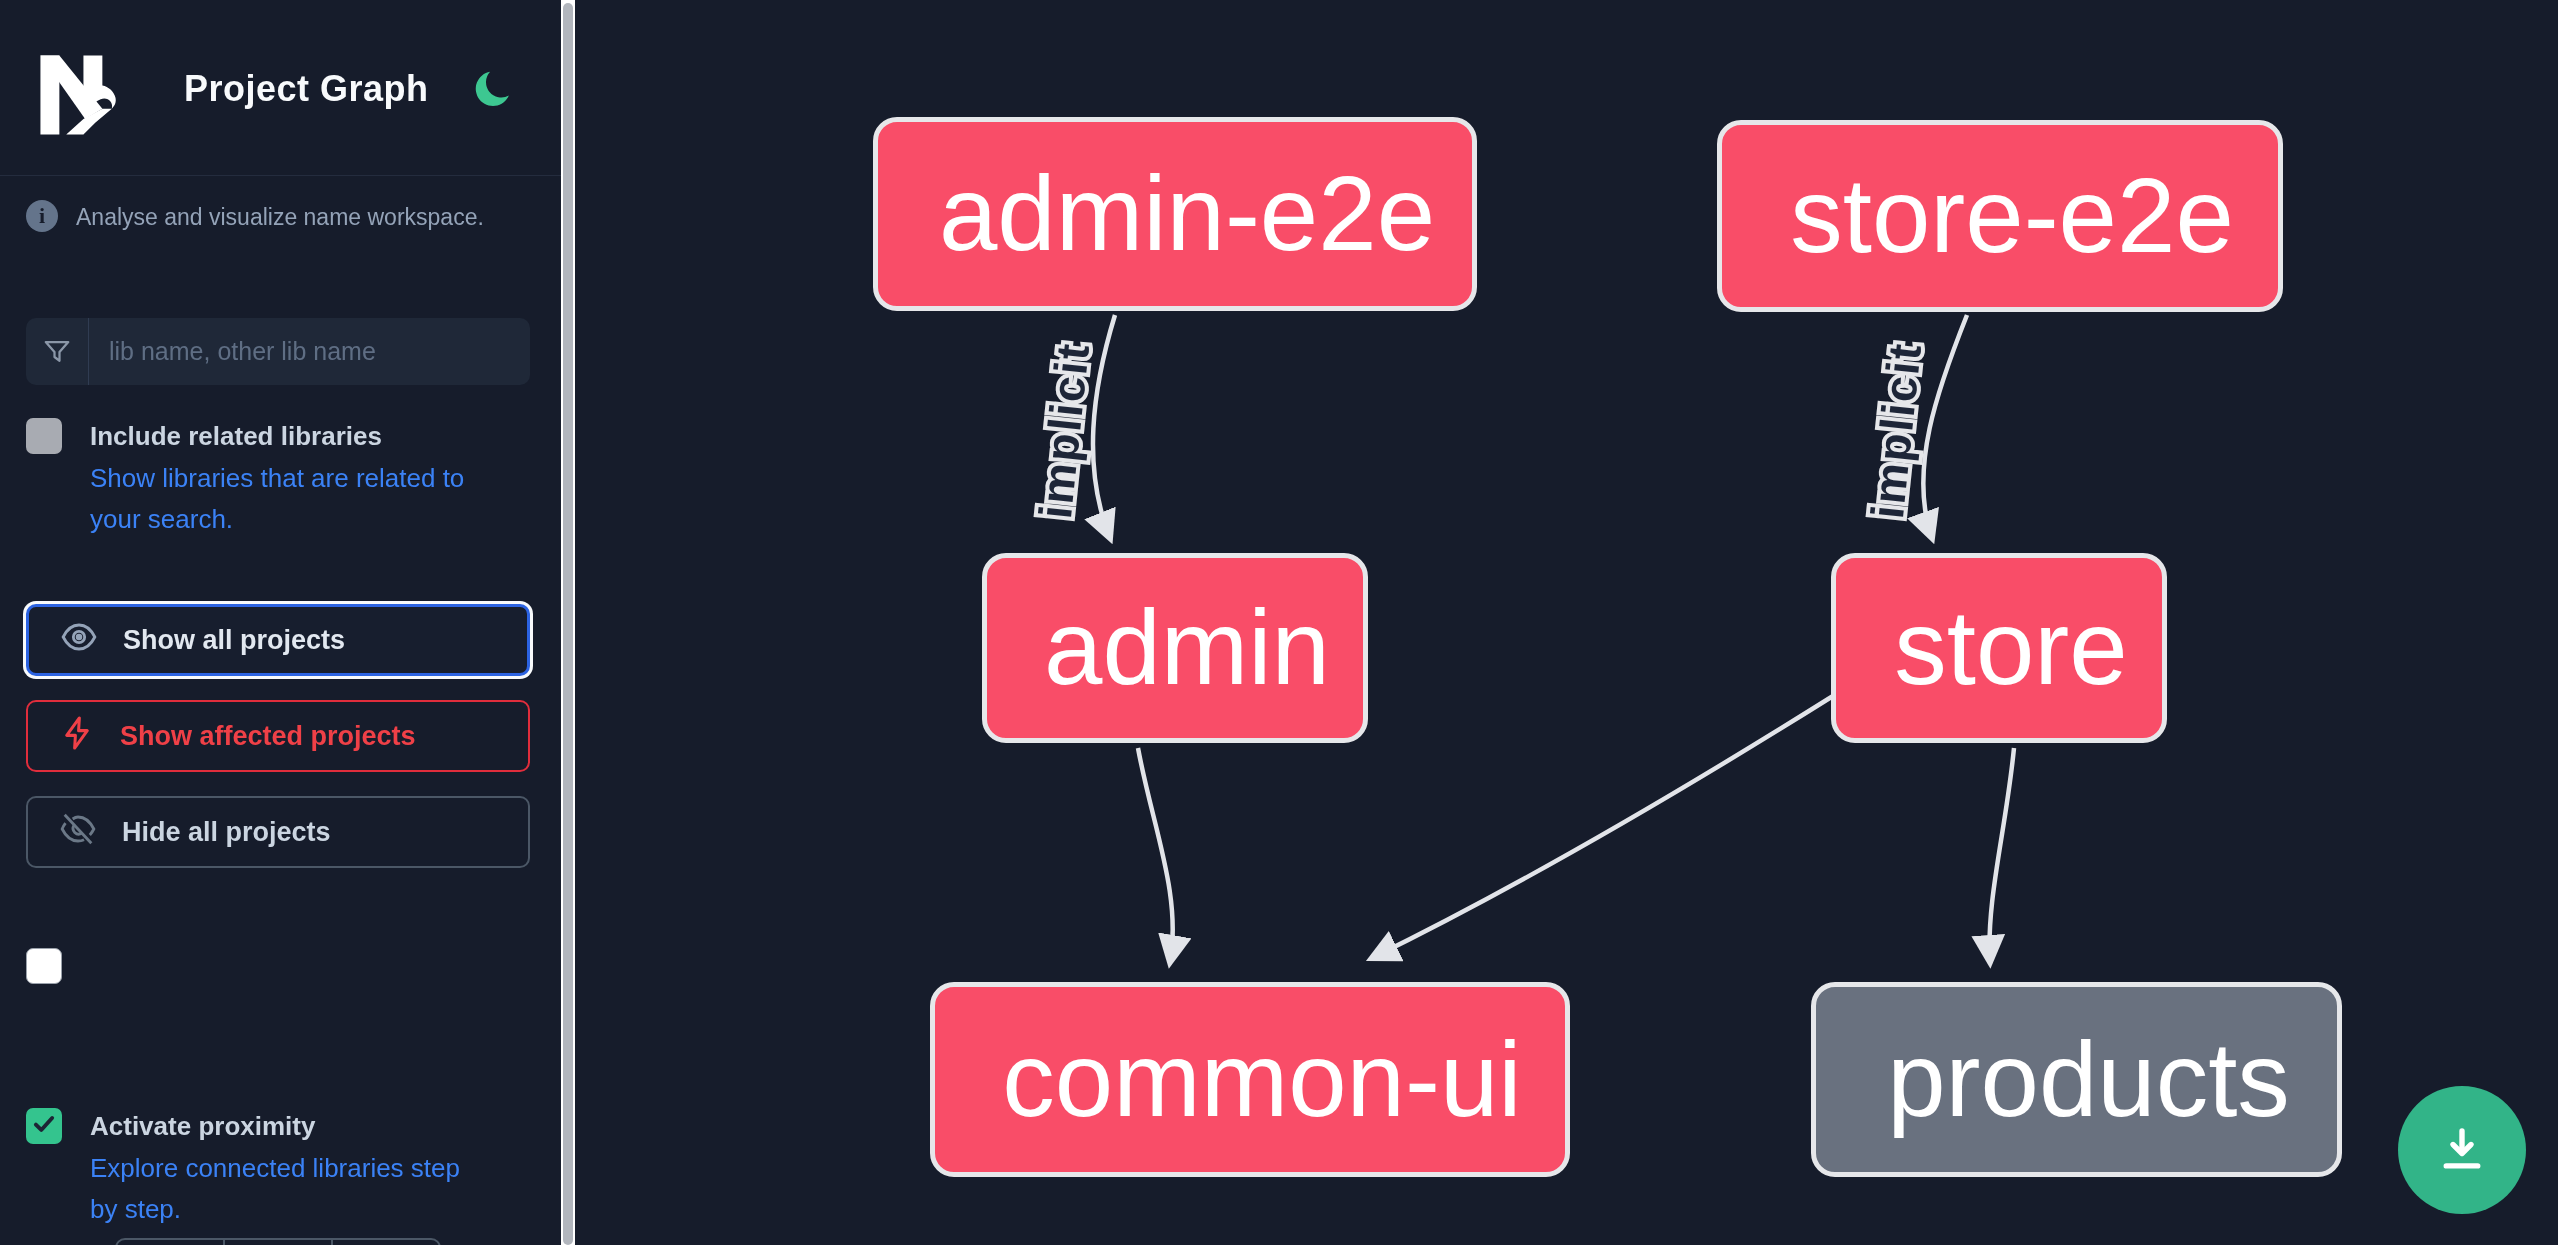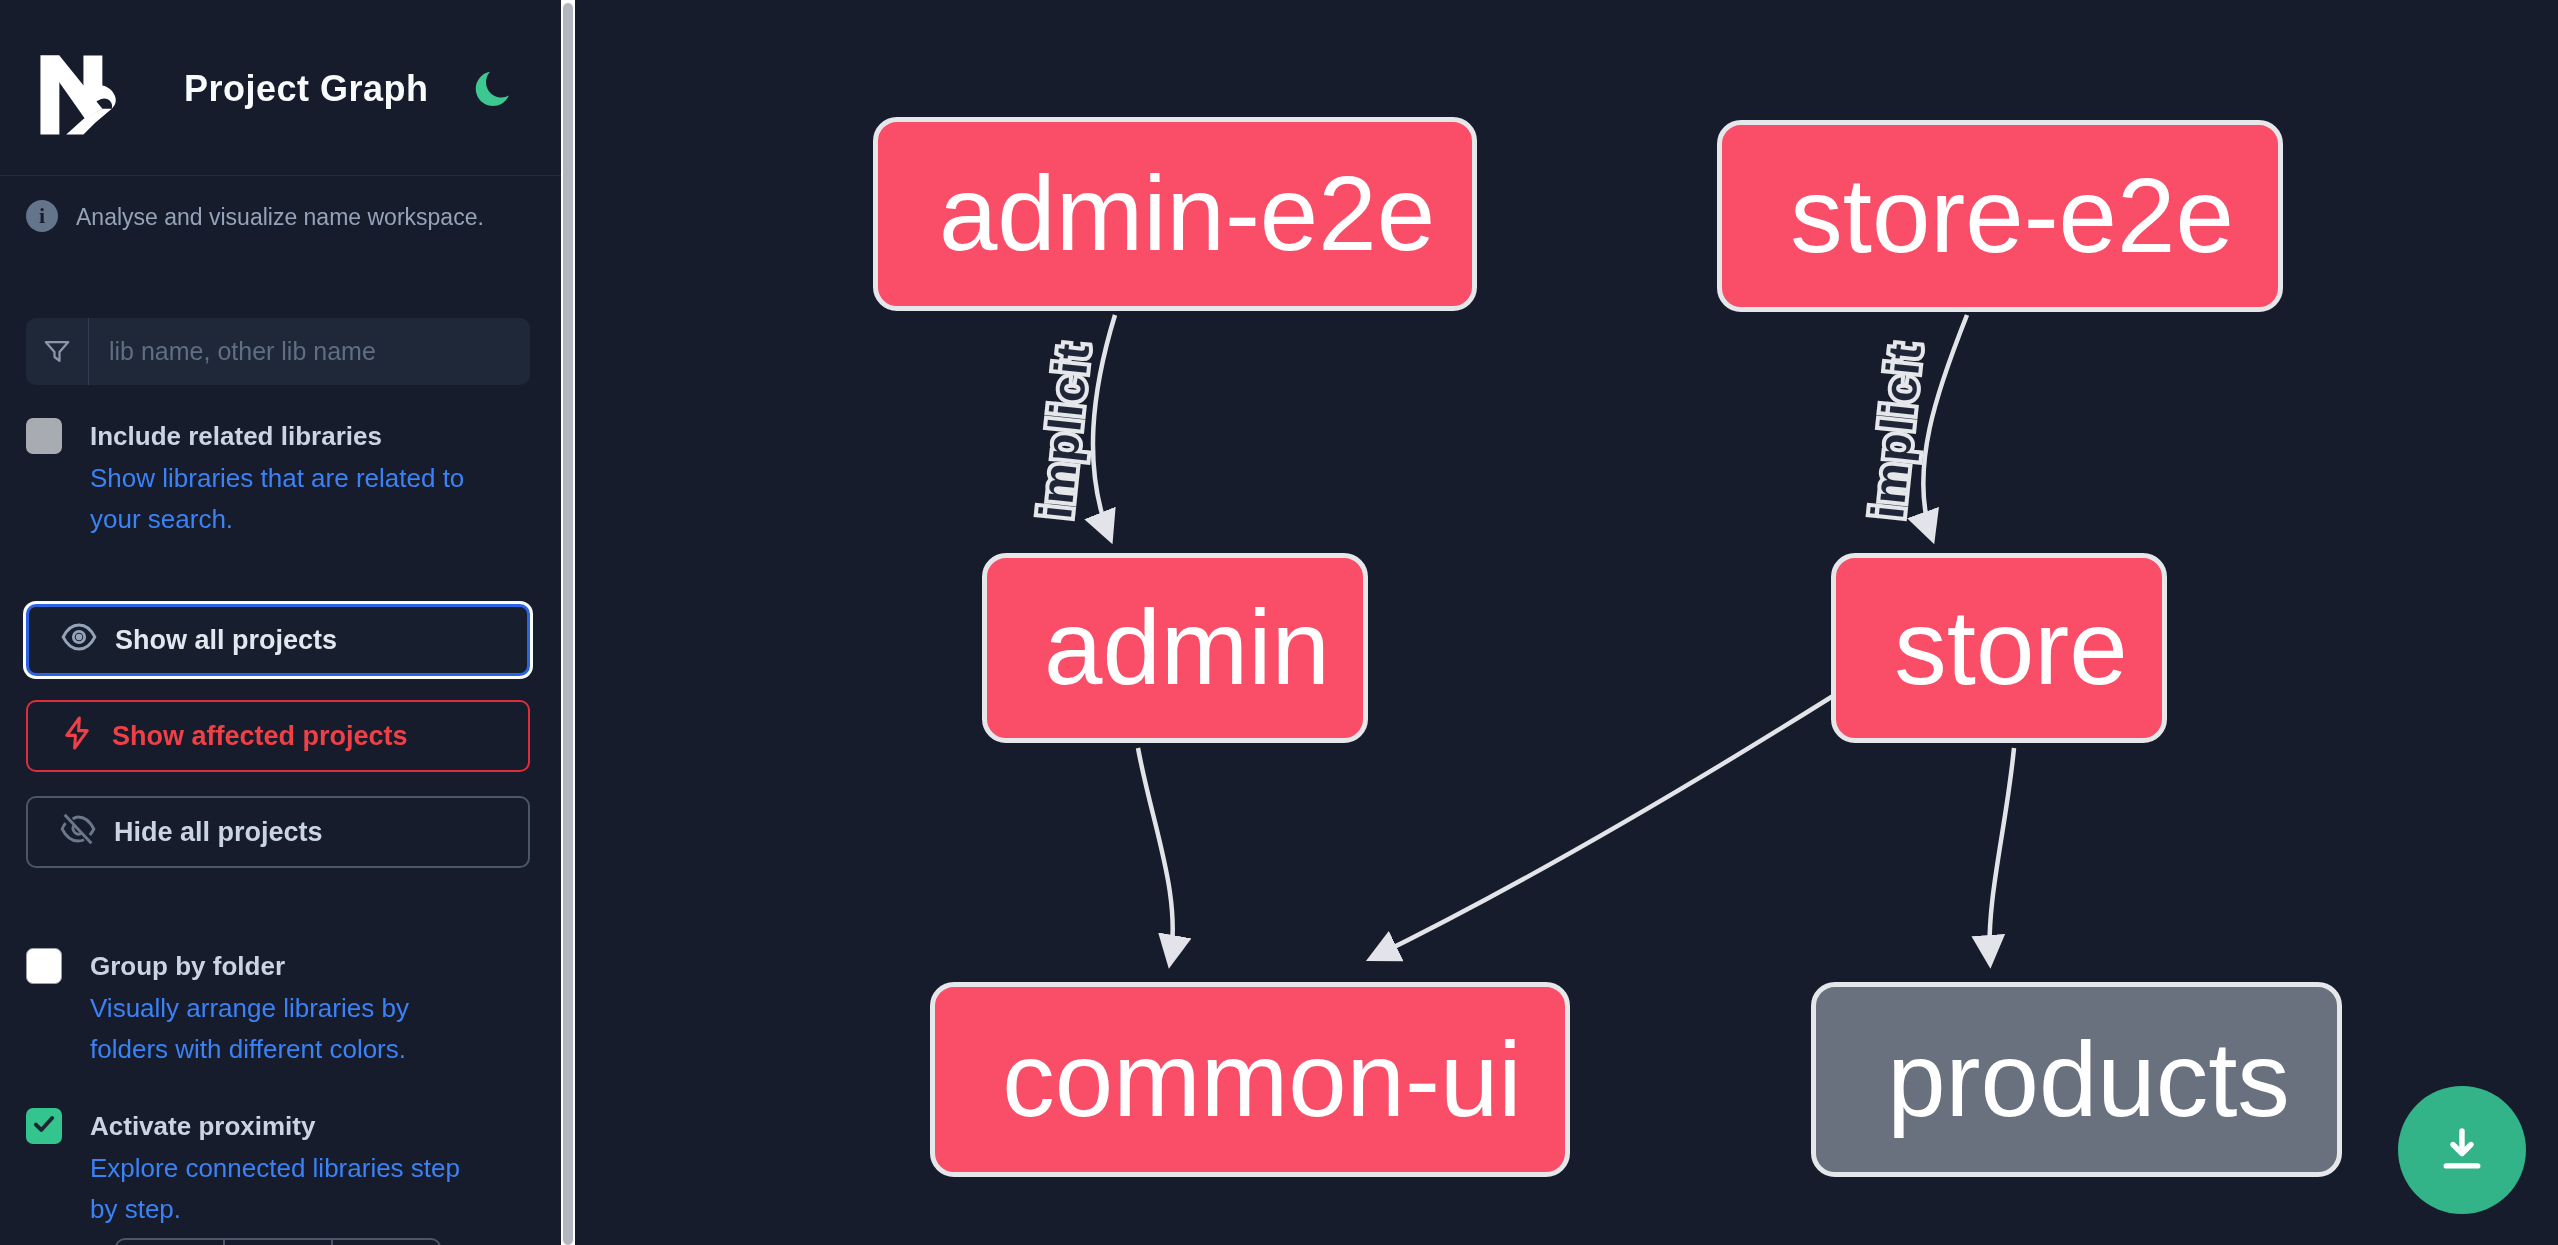--- a/index.html
+++ b/index.html
@@ -65,21 +65,21 @@
   .cbx.gray { background:#a8abb2; }
   .cbx.white { background:#ffffff; border:1px solid #9aa1ab; }
   .cbx.green { background:#34c48e; display:flex; align-items:center; justify-content:center; }
   .toggle-text { margin-left:64px; }
   .toggle-label { font-size:26px; font-weight:700; color:#cbd5e1; line-height:44px; }
   .toggle-desc { font-size:26px; color:#3b82f6; line-height:41px; width:400px; }
 
   .sb-btn {
     position:absolute; left:26px; width:504px; height:72px;
     background:#161c2b; border-radius:10px;
-    display:flex; align-items:center; gap:16px; padding-left:30px;
+    display:flex; align-items:center; gap:24px; padding-left:30px;
     font-family:"Liberation Sans", sans-serif;
     font-size:27px; font-weight:700; cursor:pointer;
   }
   .btn-show-all {
     top:604px; color:#e2e8f0;
     border:3px solid #2c63e2; box-shadow:0 0 0 3px #f8fafc;
     background:#171e2e;
   }
   .btn-affected { top:700px; color:#ef4047; border:2px solid #e02d3c;text-align:right; }
   .btn-hide { top:796px; color:#cbd5e1; border:2px solid #4b5766; }
@@ -237,24 +237,20 @@
         <path d="M8.8 6 C9.8 5.3 10.9 4.8 12 4.8 C15.5 4.8 19 7 21.5 12 C20.8 13.4 20 14.6 19.1 15.6"></path>
         <path d="M9.6 9.8 A3.4 3.4 0 0 0 14.3 14.5"></path>
         <line x1="4" y1="3.5" x2="20" y2="20.5"></line>
       </svg>
     </span>
     <span>Hide all projects</span>
   </button>
 
   <div class="toggle-block" style="top:944px;">
     <span class="cbx white"></span>
-    <div class="toggle-text">
-      <div class="toggle-label">Group by folder</div>
-      <div class="toggle-desc">Visually arrange libraries by folders with different colors.</div>
-    </div>
   </div>
 
   <div class="toggle-block" style="top:1104px;">
     <span class="cbx green">
       <span>
         <svg width="26" height="26" viewBox="0 0 24 24" fill="none" stroke="#1d2535" stroke-width="3.6" stroke-linecap="round" stroke-linejoin="round">
           <path d="M4.5 12.5 L9.5 17.5 L19.5 6.5"></path>
         </svg>
       </span>
     </span>

